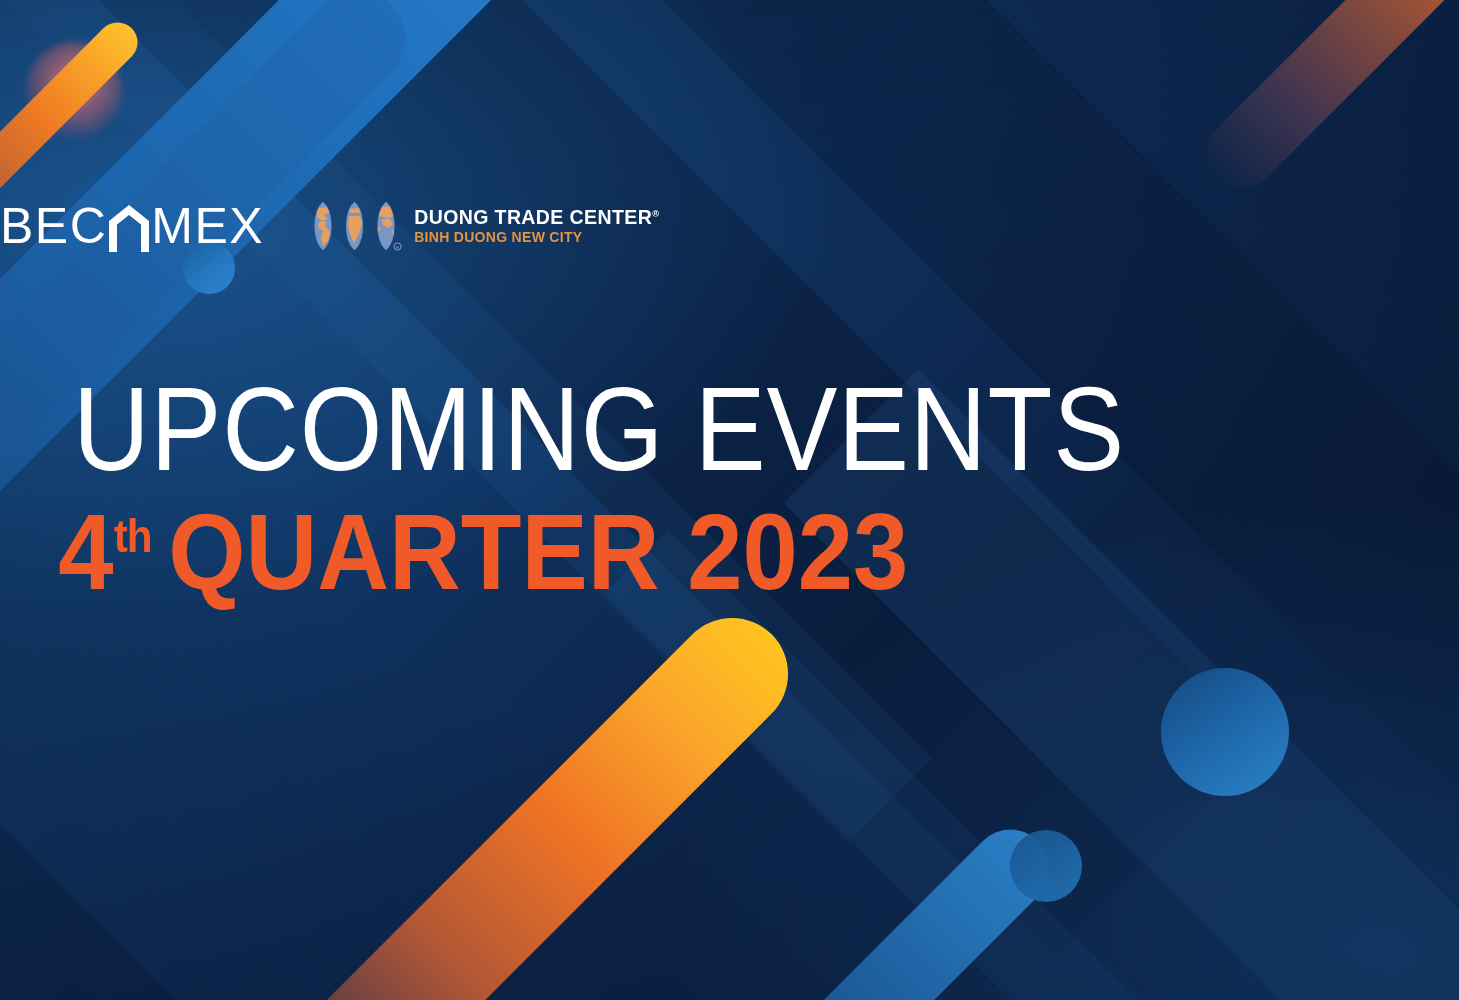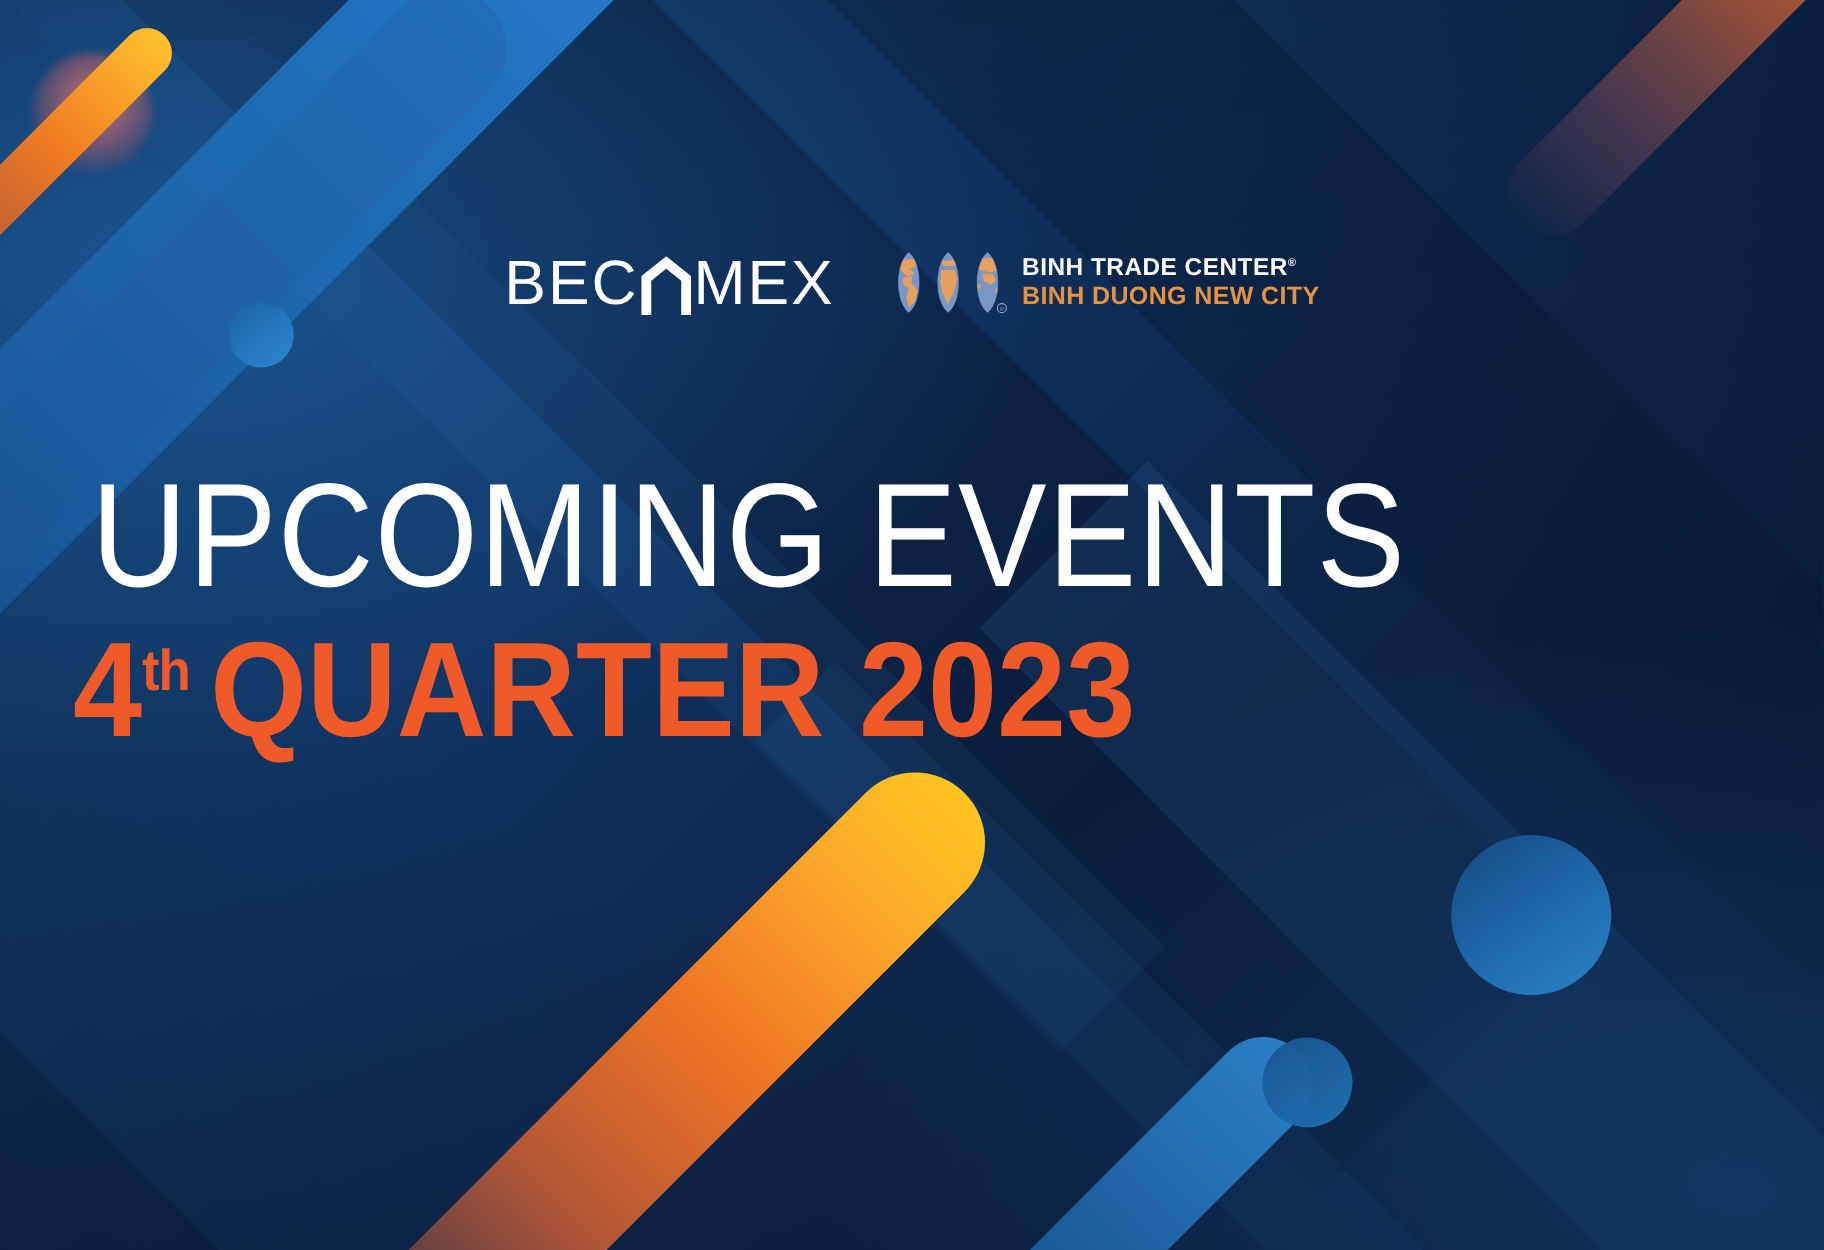--- a/index.html
+++ b/index.html
@@ -131,21 +131,21 @@
   }
 
   
   .logo-row {
     position: absolute;
     left: 0; right: 0;
     top: 196px;
     height: 60px;
     display: flex;
     align-items: center;
-    justify-content: center;
+    justify-content: flex-start;
     gap: 42px;
   }
 
   .becamex {
     display: flex;
     align-items: flex-end;
     color: #ffffff;
   }
   .becamex .bx-text {
     font-family: "Liberation Sans", sans-serif;
@@ -179,21 +179,21 @@
     line-height: 1;
     white-space: nowrap;
     position: relative;
   }
   .wtc-line1 .reg {
     font-size: 9px;
     vertical-align: super;
     line-height: 1;
   }
   .wtc-line2 {
-    font-size: 20px;
+    font-size: 14px;
     font-weight: 700;
     letter-spacing: 0.3px;
     color: #e4933f;
     line-height: 1;
     white-space: nowrap;
   }
 
   
   .headline {
     position: absolute;
@@ -308,21 +308,21 @@
             <path d="M86 30 L94 29 L95 36 L88 38 Z" fill="#e8a05e"></path>
             <path d="M90 41 L94 41 L93 45 L90 44 Z" fill="#e8a05e"></path>
             <path d="M71 26 L75 27 L73 31 L70 29 Z" fill="#e8a05e"></path>
           </g>
           <path d="M80 1 C91 10 91 40 80 49 C69 40 69 10 80 1 Z" fill="none" stroke="#7a96c4" stroke-width="0.5"></path>
           <circle cx="91.5" cy="45.5" r="3.6" fill="none" stroke="#8fa6cc" stroke-width="0.9"></circle>
           <text x="91.5" y="47.6" font-size="4.4" fill="#8fa6cc" text-anchor="middle" font-family="Liberation Sans, sans-serif">R</text>
         </svg>
       </span>
       <span class="wtc-words">
-        <span class="wtc-line1"><span>BINH TRADE CENTER</span><span class="reg">®</span></span>
+        <span class="wtc-line1"><span>DUONG TRADE CENTER</span><span class="reg">®</span></span>
         <span class="wtc-line2">BINH DUONG NEW CITY</span>
       </span>
     </div>
 
   </div>
 
   <div class="headline">
     <div class="h-main">UPCOMING EVENTS</div>
     <div class="h-sub"><span>4</span><span class="ord">th</span><span class="sp"></span><span>QUARTER 2023</span></div>
   </div>

